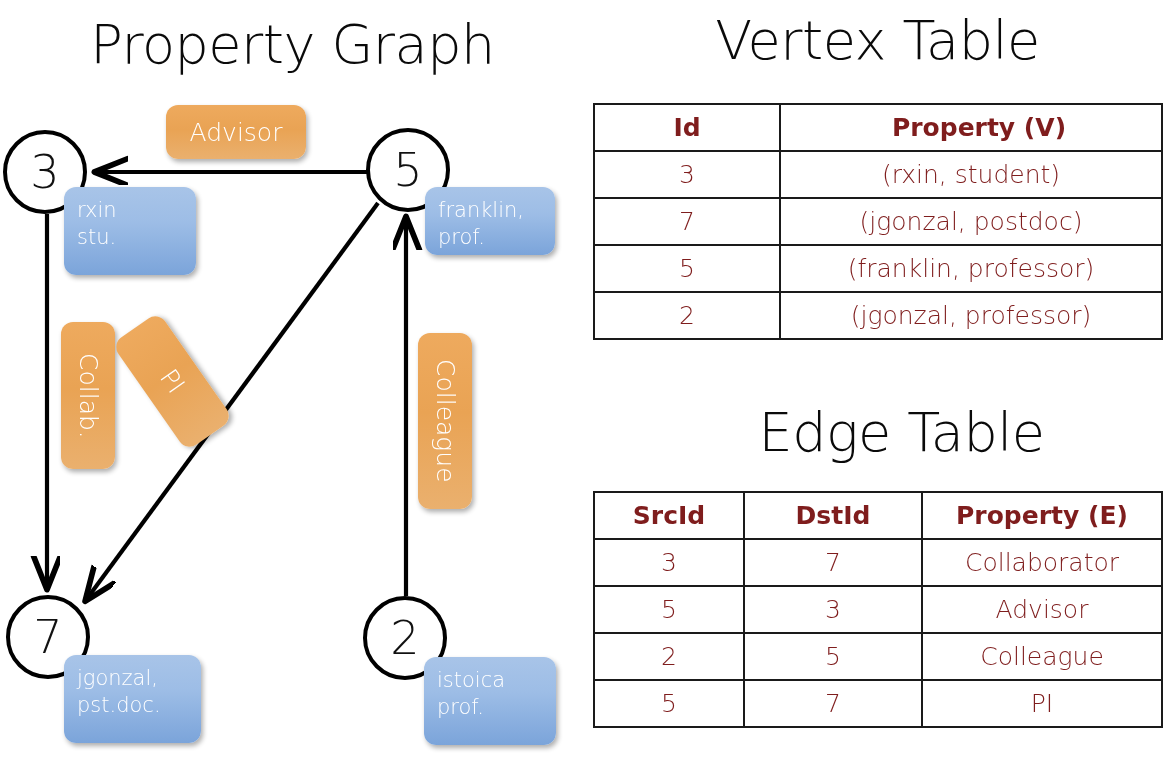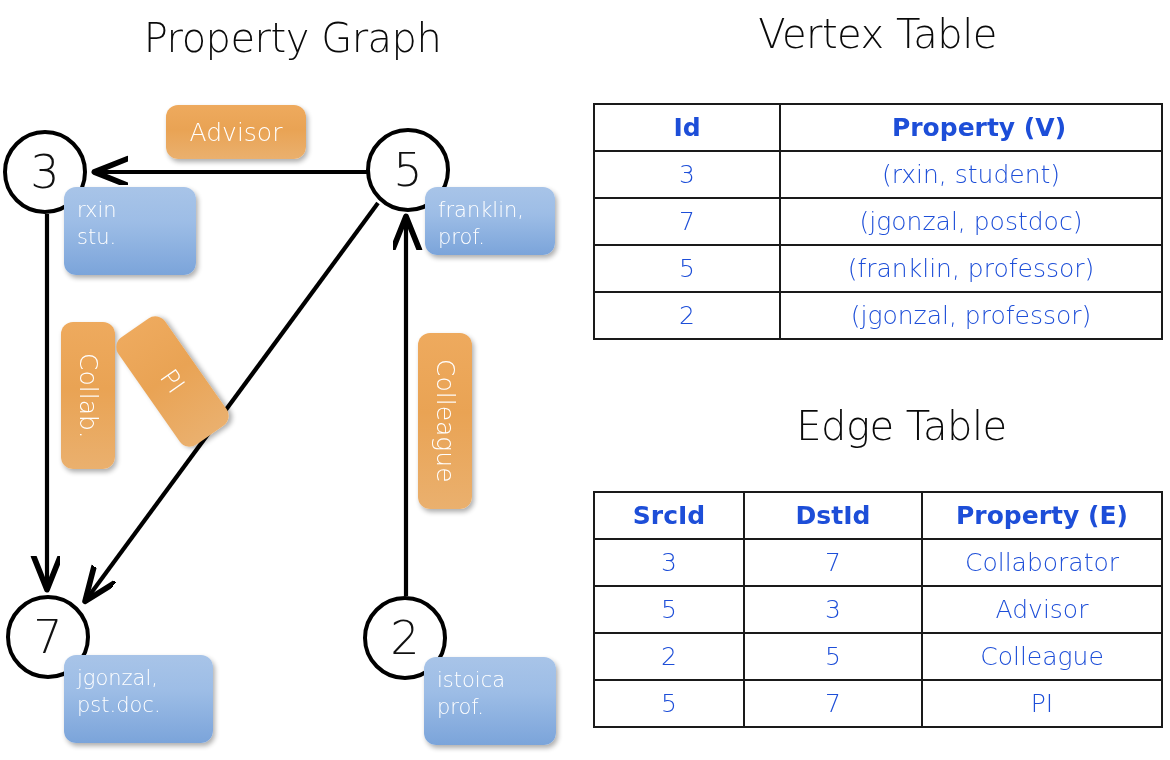--- a/index.html
+++ b/index.html
@@ -13,21 +13,21 @@
     overflow: hidden;
     font-family: "Liberation Sans", sans-serif;
     color: #000000;
   }
 
   
   .title {
     position: absolute;
     font-family: "DejaVu Sans", sans-serif;
     font-weight: 300;
-    font-size: 40px;
+    font-size: 54px;
     letter-spacing: -0.5px;
     color: #0a0a0a;
     white-space: nowrap;
     line-height: 1;
   }
   #title-property-graph { left: 0; top: 18px; width: 585px; text-align: center; }
   #title-vertex-table  { left: 585px; top: 14px; width: 585px; text-align: center; }
   #title-edge-table    { left: 609px; top: 406px; width: 585px; text-align: center; }
 
   
@@ -95,21 +95,21 @@
     table-layout: fixed;
   }
   table.grid td {
     border: 2px solid #1a1a1a;
     height: 47px;
     text-align: center;
     vertical-align: middle;
     font-family: "DejaVu Sans", sans-serif;
     font-weight: 300;
     font-size: 25px;
-    color: #1d4ed8;
+    color: #7f1d1d;
     padding: 0 4px;
     white-space: nowrap;
     background: #ffffff;
   }
   table.grid td.hdr { font-weight: 700; font-size: 25px; }
   td.fill-blue   { background: #d4dff1; }
   td.fill-orange { background: #f5ddc3; }
 </style>
 </head>
 <body>
@@ -149,21 +149,21 @@
   <div class="prop-box" style="left:64px; top:187px; width:132px; height:88px;">
     <div>rxin</div>
     <div>stu.</div>
   </div>
 
   <div class="prop-box" style="left:425px; top:187px; width:130px; height:68px;">
     <div>franklin,</div>
     <div>prof.</div>
   </div>
 
-  <div class="prop-box" style="left:64px; top:655px; width:149px; height:88px;">
+  <div class="prop-box" style="left:64px; top:655px; width:137px; height:88px;">
     <div>jgonzal,</div>
     <div>pst.doc.</div>
   </div>
 
   <div class="prop-box" style="left:424px; top:657px; width:132px; height:88px;">
     <div>istoica</div>
     <div>prof.</div>
   </div>
 
   <div class="edge-label" style="left:166px; top:105px; width:140px; height:54px;">Advisor</div>

